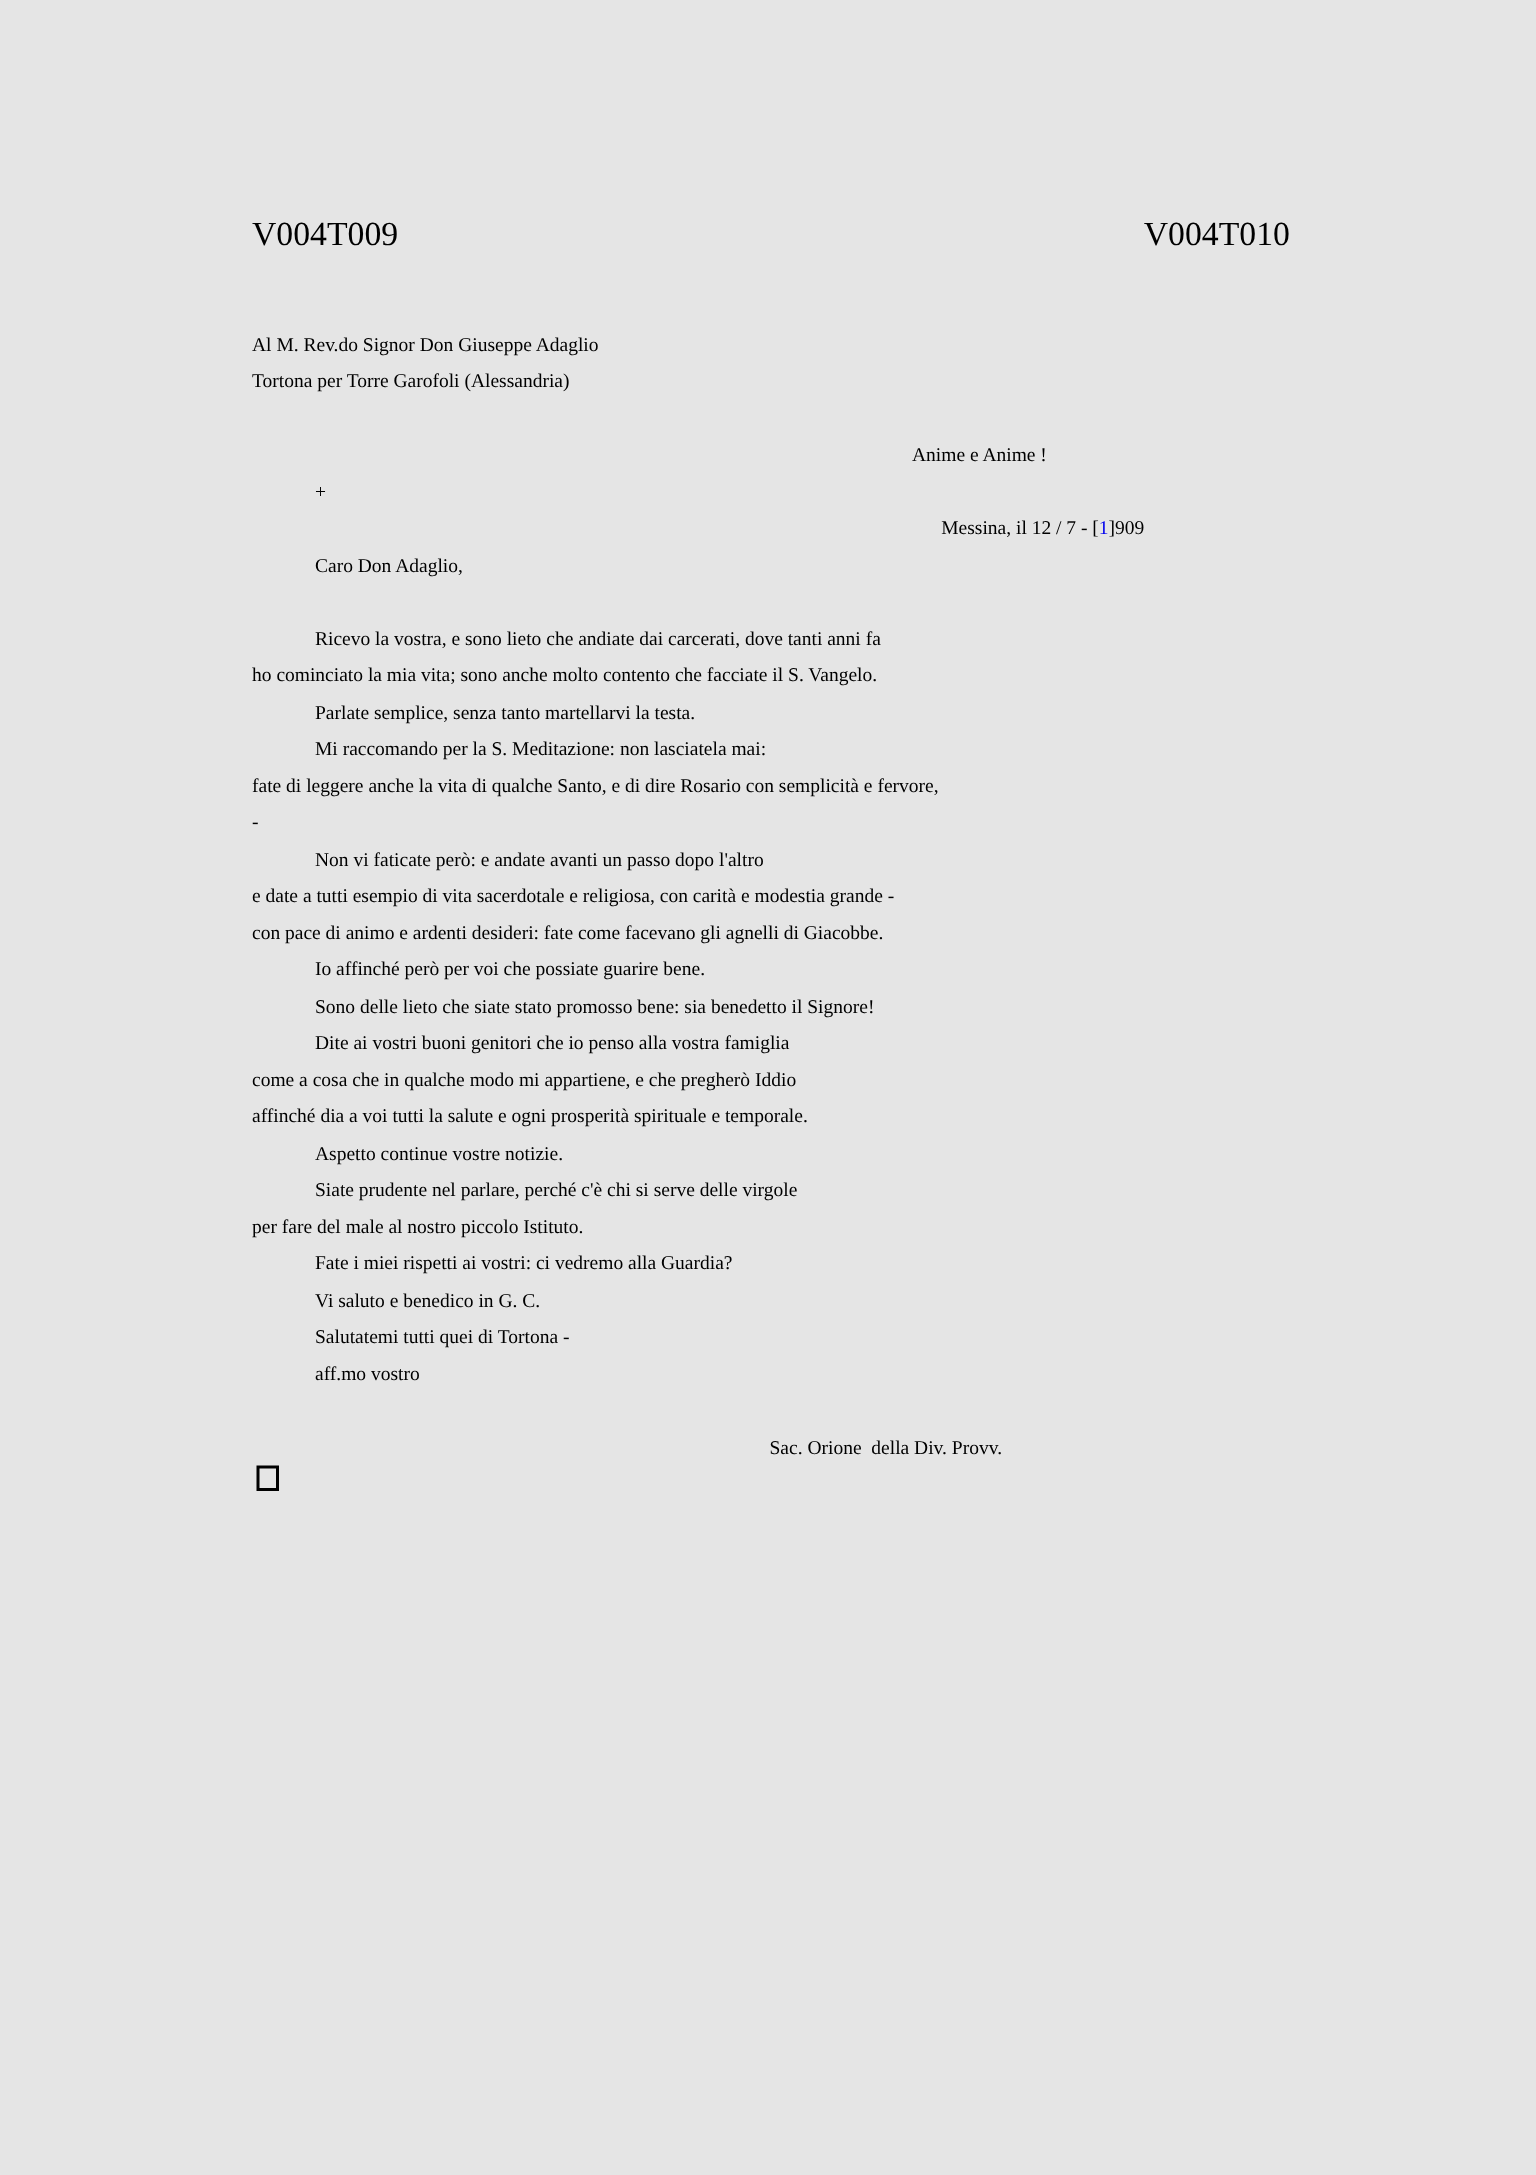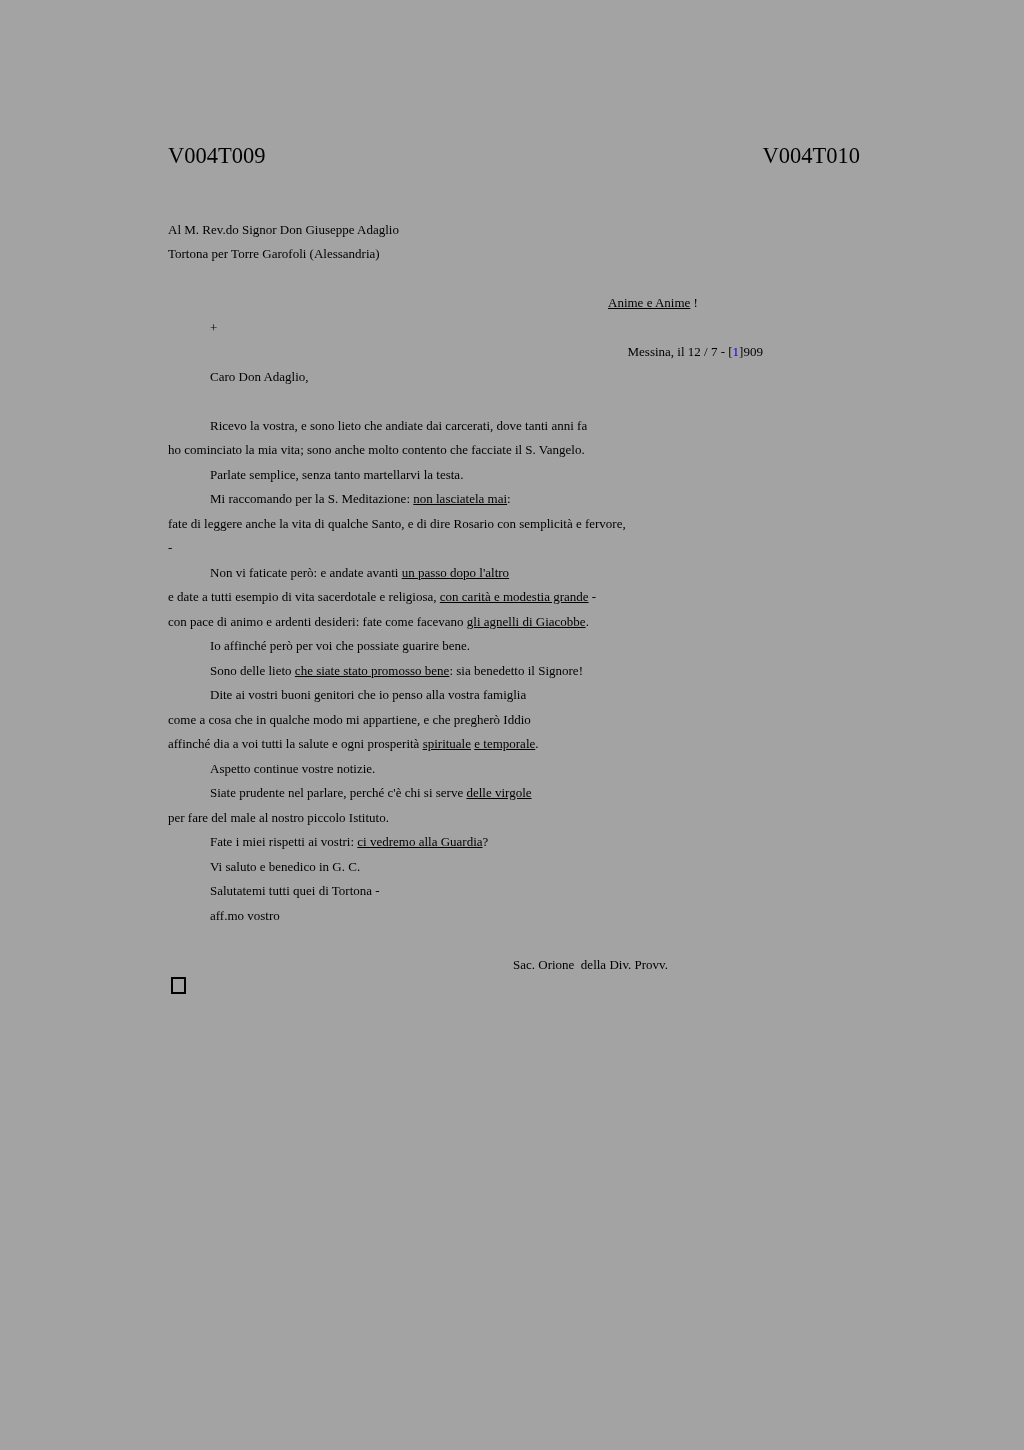--- a/index.html
+++ b/index.html
@@ -4,21 +4,21 @@
 <style>
   html, body {
     margin: 0;
     padding: 0;
     background: #ffffff;
   }
   .page {
     position: relative;
     width: 1024px;
     height: 1450px;
-    background: #a3a3a3;
+    background: #e5e5e5;
     color: #000000;
     font-family: "Liberation Serif", "DejaVu Serif", serif;
     overflow: hidden;
   }
   .content {
     position: absolute;
     left: 168px;
     top: 144px;
     width: 740px;
   }
@@ -33,21 +33,21 @@
   .header-row {
     display: flex;
     justify-content: space-between;
     width: 692px;
     font-size: 22.5px;
     line-height: 24.5px;
     height: 24.5px;
     white-space: pre;
   }
   .ind { padding-left: 42px; }
-  .u { text-decoration: underline; }
+  .u { }
   .motto-block { padding-left: 440px; }
   .date-row { position: relative; }
   .cross {
     position: absolute;
     left: 42px;
     top: 0;
   }
   .sig-row { padding-left: 345px; }
   .tofu {
     display: inline-block;

